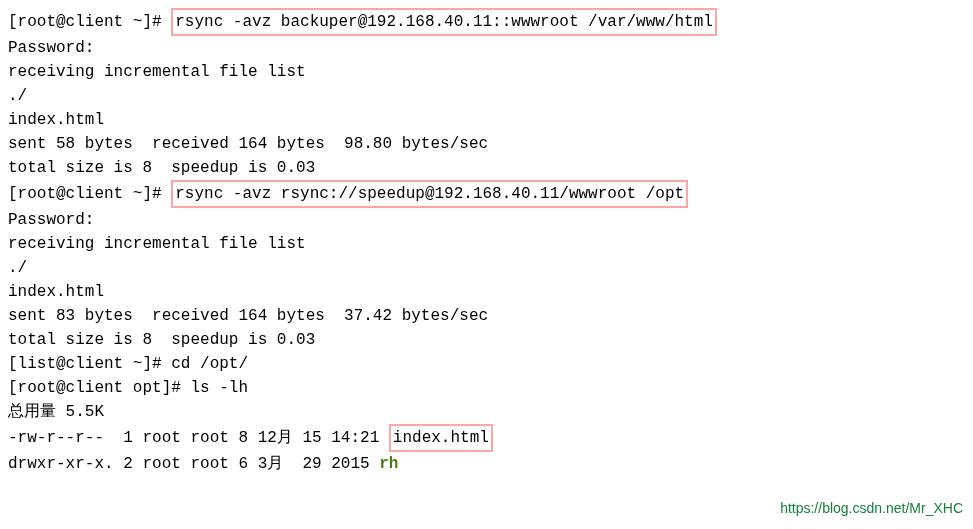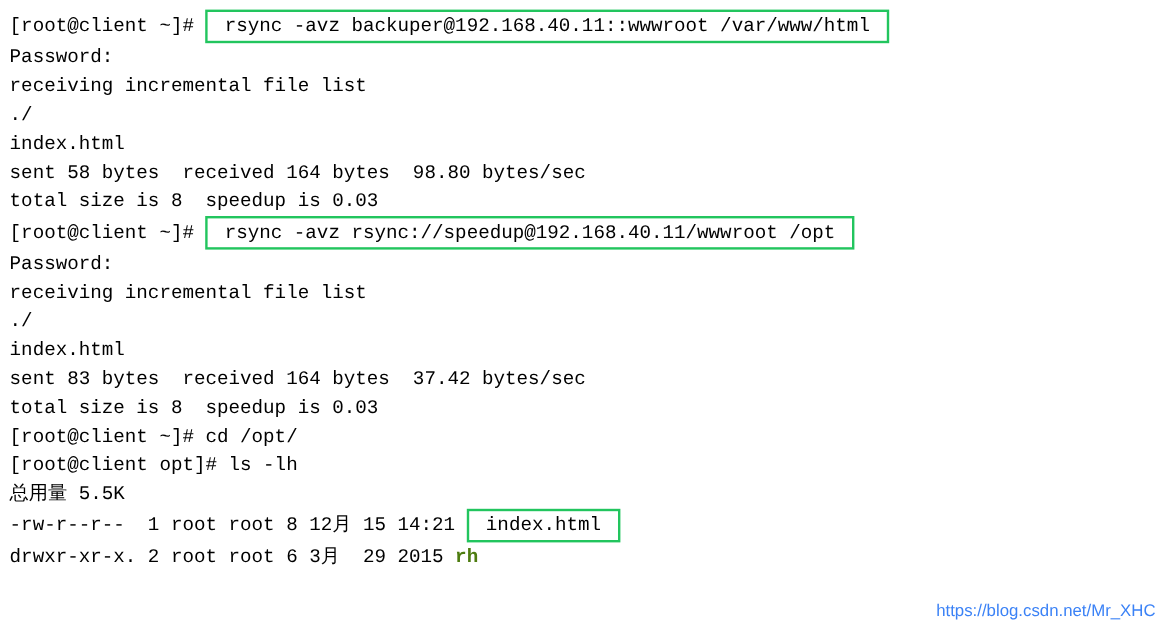--- a/index.html
+++ b/index.html
@@ -15,33 +15,33 @@
       padding: 8px;
       line-height: 1.5;
       position: relative;
       width: 973px;
       height: 529px;
     }
     .line {
       white-space: pre;
     }
     .highlight-box {
-      border: 2px solid #22c55e;
-      padding: 0 14px;
+      border: 2px solid #fca5a5;
+      padding: 0 2px;
       display: inline-block;
     }
     .blue-text {
       color: #4d7c0f;
       font-weight: bold;
     }
     .watermark {
       position: absolute;
       bottom: 10px;
       right: 10px;
-      color: #3b82f6;
+      color: #15803d;
       font-size: 14px;
       font-family: Arial, sans-serif;
     }
   </style>
 </head>
 <body>
 
 <div class="line"><span>[root@client ~]# </span><span class="highlight-box"><span>rsync -avz backuper@192.168.40.11::wwwroot /var/www/html</span></span></div>
 <div class="line">Password:</div>
 <div class="line">receiving incremental file list</div>
@@ -51,19 +51,19 @@
 <div class="line">sent 58 bytes  received 164 bytes  98.80 bytes/sec</div>
 <div class="line">total size is 8  speedup is 0.03</div>
 <div class="line"><span>[root@client ~]# </span><span class="highlight-box"><span>rsync -avz rsync://speedup@192.168.40.11/wwwroot /opt</span></span></div>
 <div class="line">Password:</div>
 <div class="line">receiving incremental file list</div>
 <div class="line">./</div>
 <div class="line">index.html</div>
 <div class="line"></div>
 <div class="line">sent 83 bytes  received 164 bytes  37.42 bytes/sec</div>
 <div class="line">total size is 8  speedup is 0.03</div>
-<div class="line">[root@client ~]# cd /opt/</div>
+<div class="line">[list@client ~]# cd /opt/</div>
 <div class="line">[root@client opt]# ls -lh</div>
 <div class="line">总用量 5.5K</div>
 <div class="line"><span>-rw-r--r--  1 root root 8 12月 15 14:21 </span><span class="highlight-box"><span>index.html</span></span></div>
 <div class="line"><span>drwxr-xr-x. 2 root root 6 3月  29 2015 </span><span class="blue-text">rh</span></div>
 
 <div class="watermark">https://blog.csdn.net/Mr_XHC</div>
 
 </body></html>

